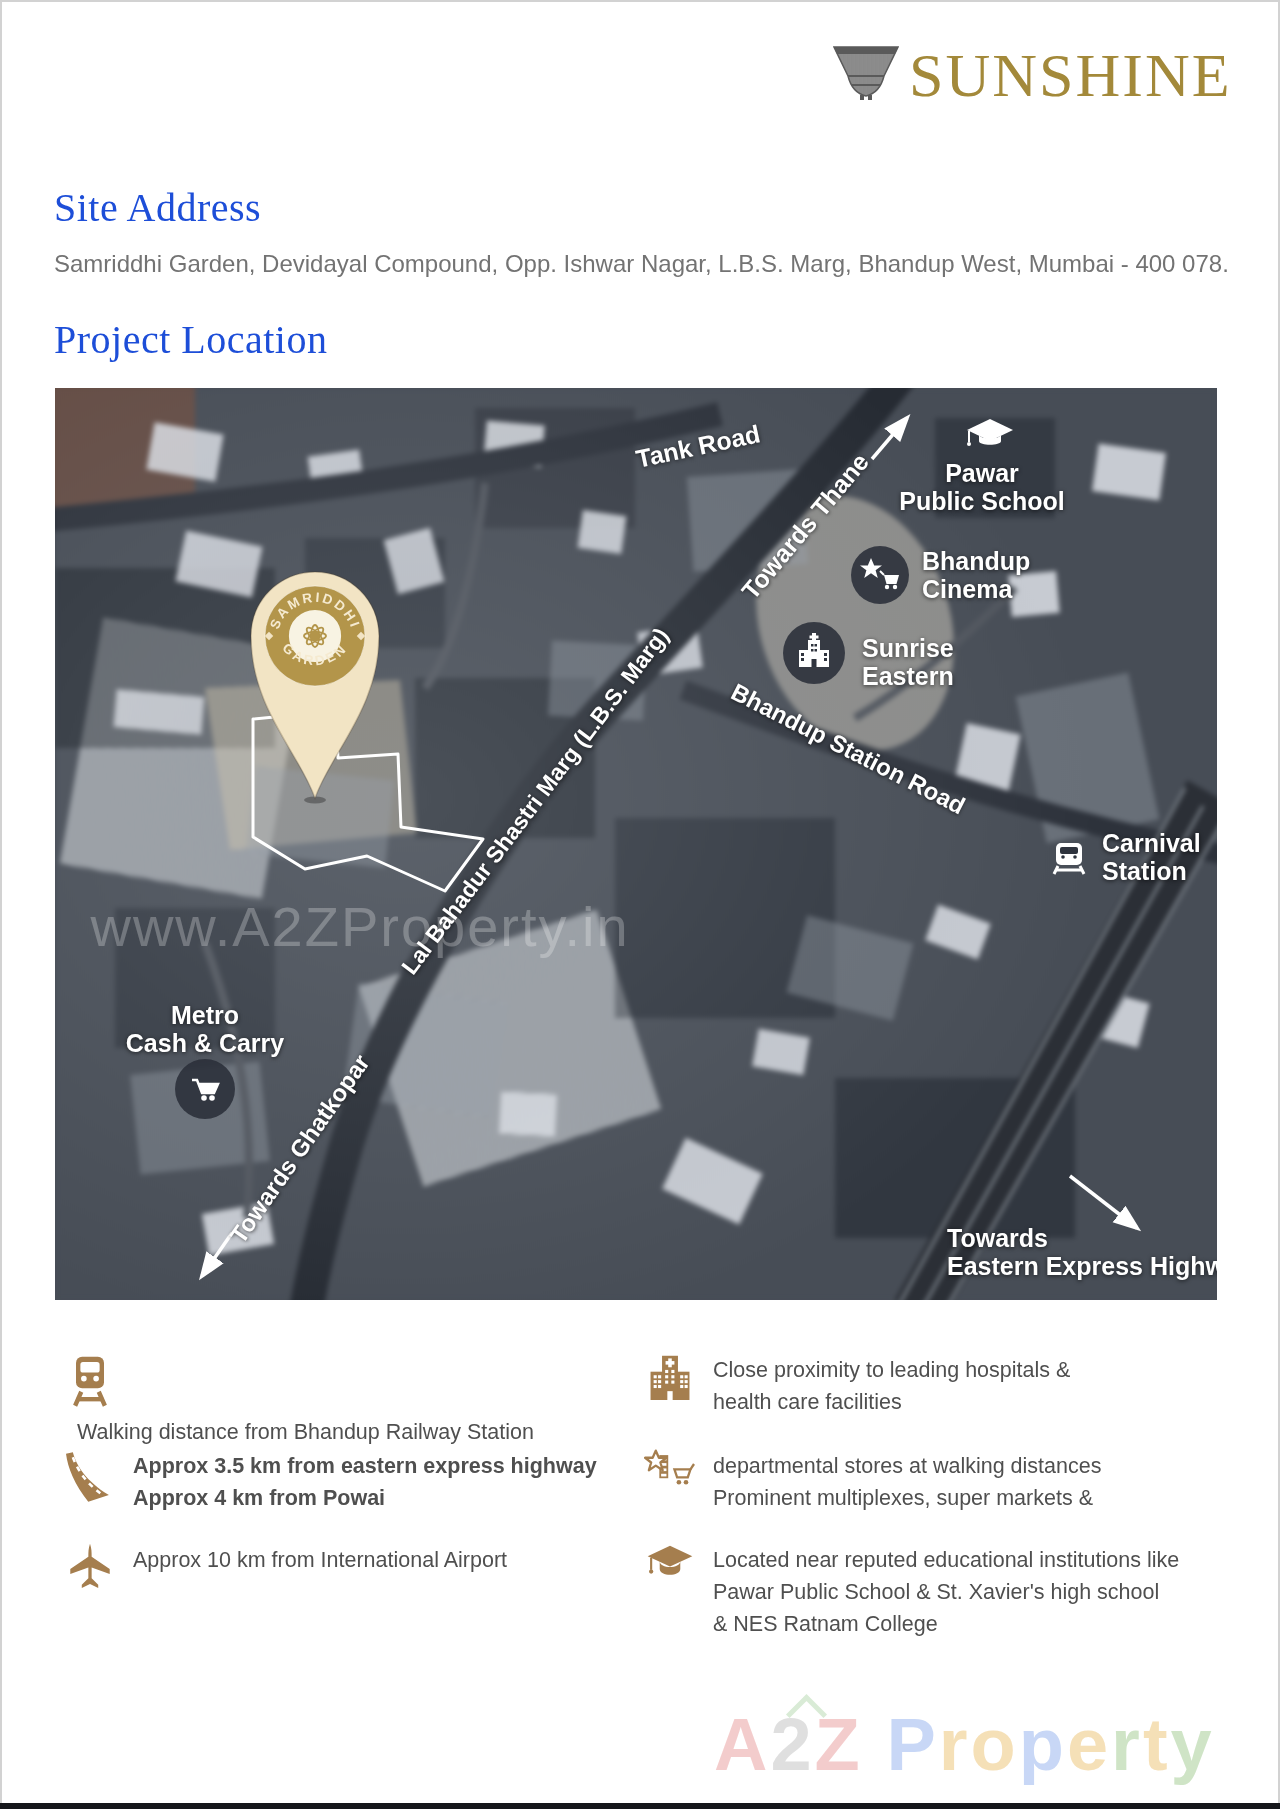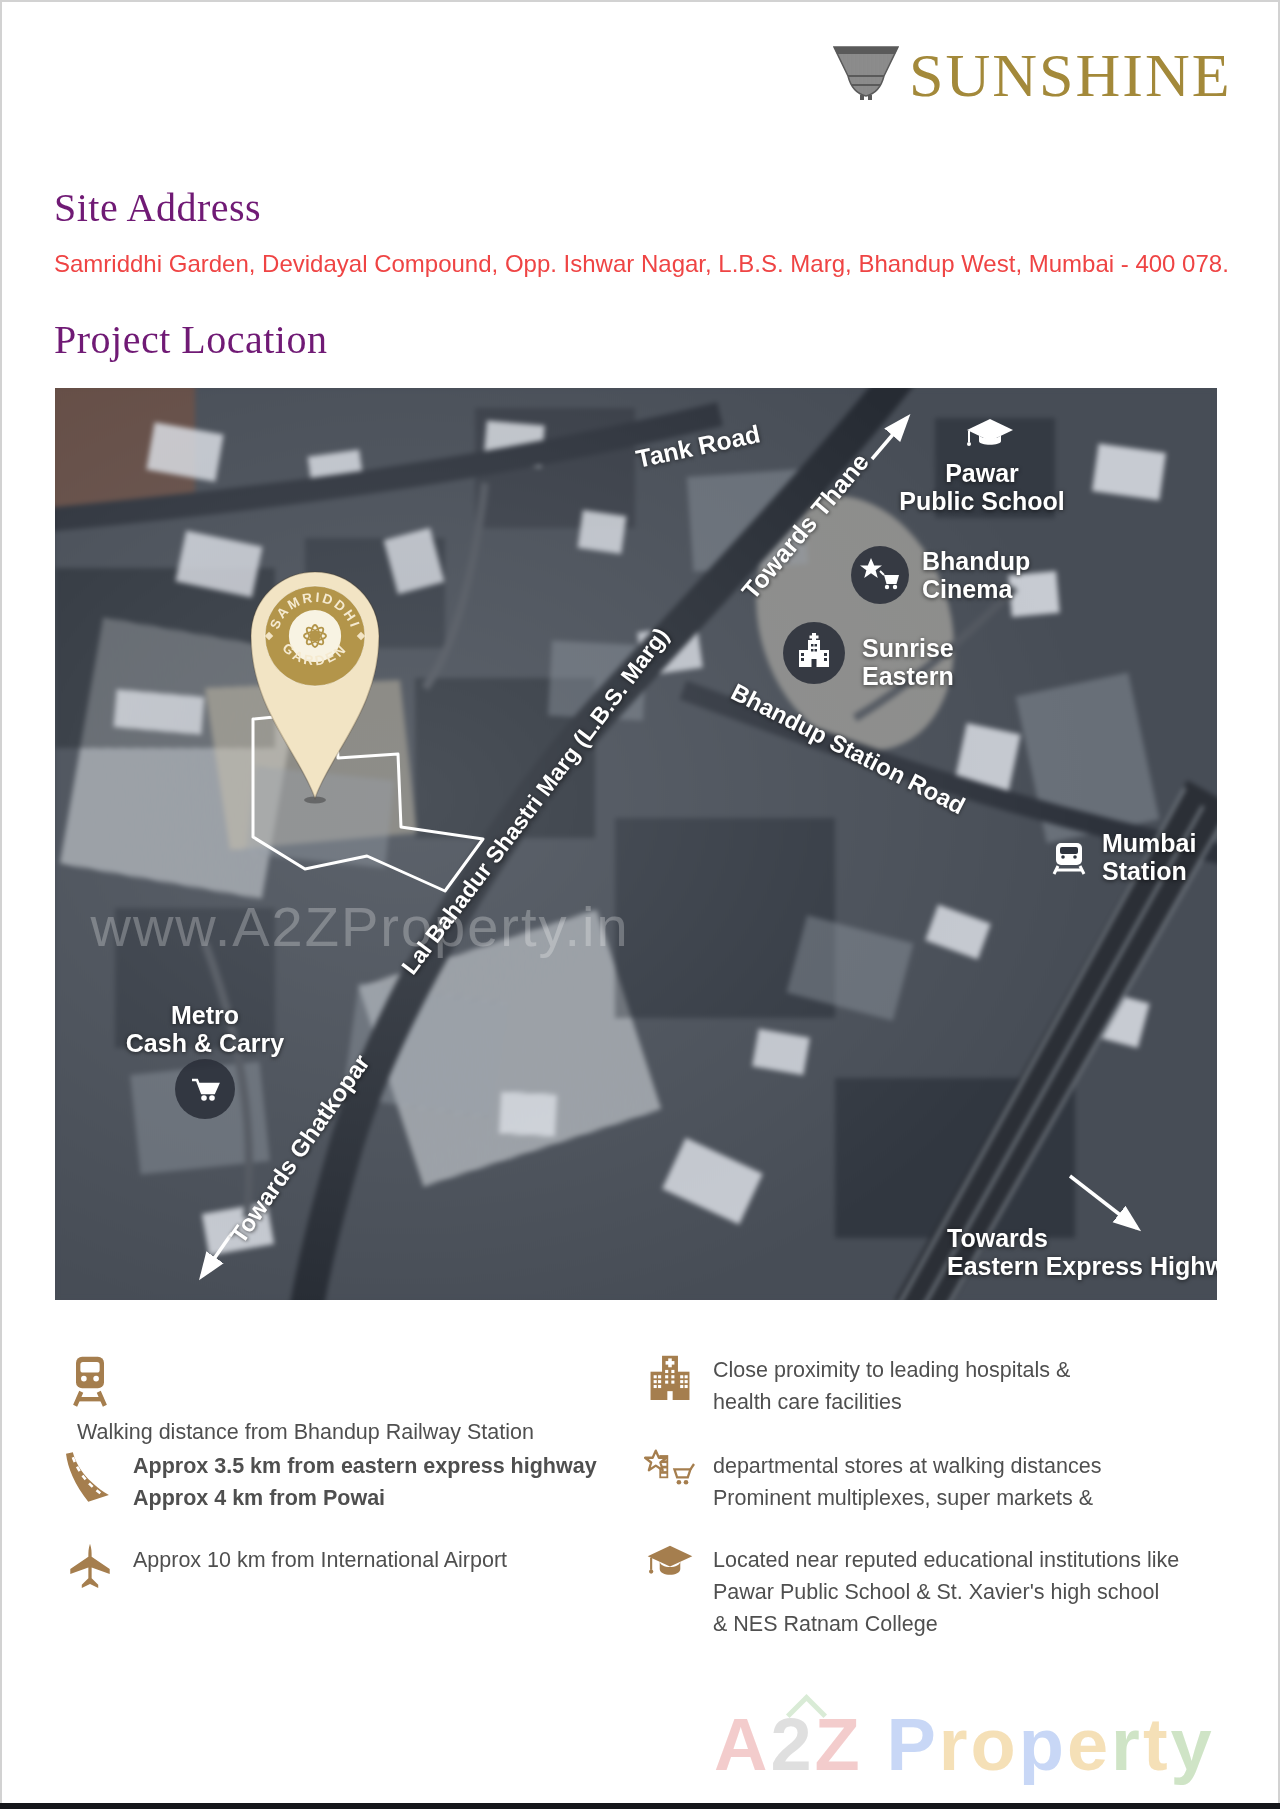--- a/index.html
+++ b/index.html
@@ -8,22 +8,22 @@
         box-shadow:inset 0 0 0 2px #d2d2d2;}
   .bottom-bar{position:absolute;left:0;bottom:0;width:100%;height:6px;background:#15161a;}
 
   
   .logo{position:absolute;left:833px;top:44px;display:flex;align-items:center;gap:10px;}
   .logo-text{font-family:"Liberation Serif",serif;font-size:62px;line-height:1;
              color:#a3893a;letter-spacing:2px;}
 
   
   .h-serif{position:absolute;font-family:"Liberation Serif",serif;font-size:40px;
-           color:#701a75;letter-spacing:.5px;}
-  .addr{position:absolute;left:54px;top:250px;font-size:24px;color:#ef4444;}
+           color:#1d4ed8;letter-spacing:.5px;}
+  .addr{position:absolute;left:54px;top:250px;font-size:24px;color:#737373;}
 
   
   .map{position:absolute;left:55px;top:388px;width:1162px;height:912px;
        background:#474d56;overflow:hidden;}
   .map svg.base{position:absolute;left:0;top:0;width:100%;height:100%;}
   .blurred{filter:blur(2.5px);}
   .mlabel{position:absolute;color:#fff;font-weight:700;font-size:25px;line-height:28px;
           white-space:nowrap;text-shadow:0 1px 4px rgba(0,0,0,.65);}
   .mlabel.center{text-align:center;}
   .road-label{font-weight:600;font-size:24px;}
@@ -255,21 +255,21 @@
       <div>Eastern</div>
     </div>
     <div class="mlabel road-label" style="left:793px;top:361px;transform:translate(-50%,-50%) rotate(27deg);">Bhandup Station Road</div>
     <div class="mlabel road-label" style="left:480px;top:413px;font-size:23px;transform:translate(-50%,-50%) rotate(-53deg);">Lal Bahadur Shastri Marg (L.B.S. Marg)</div>
     <div class="mlabel center" style="left:150px;top:641px;transform:translate(-50%,-50%);">
       <div>Metro</div>
       <div>Cash &amp; Carry</div>
     </div>
     <div class="mlabel road-label" style="left:245px;top:761px;transform:translate(-50%,-50%) rotate(-55deg);">Towards Ghatkopar</div>
     <div class="mlabel" style="left:1047px;top:469px;transform:translateY(-50%);">
-      <div>Mumbai</div>
+      <div>Carnival</div>
       <div>Station</div>
     </div>
     <div class="mlabel" style="left:892px;top:836px;">
       <div>Towards</div>
       <div>Eastern Express Highway</div>
     </div>
     <div class="map-watermark">www.A2ZProperty.in</div>
   </div>
 
   <div class="arow" style="left:62px;top:1352px;flex-direction:column;">

